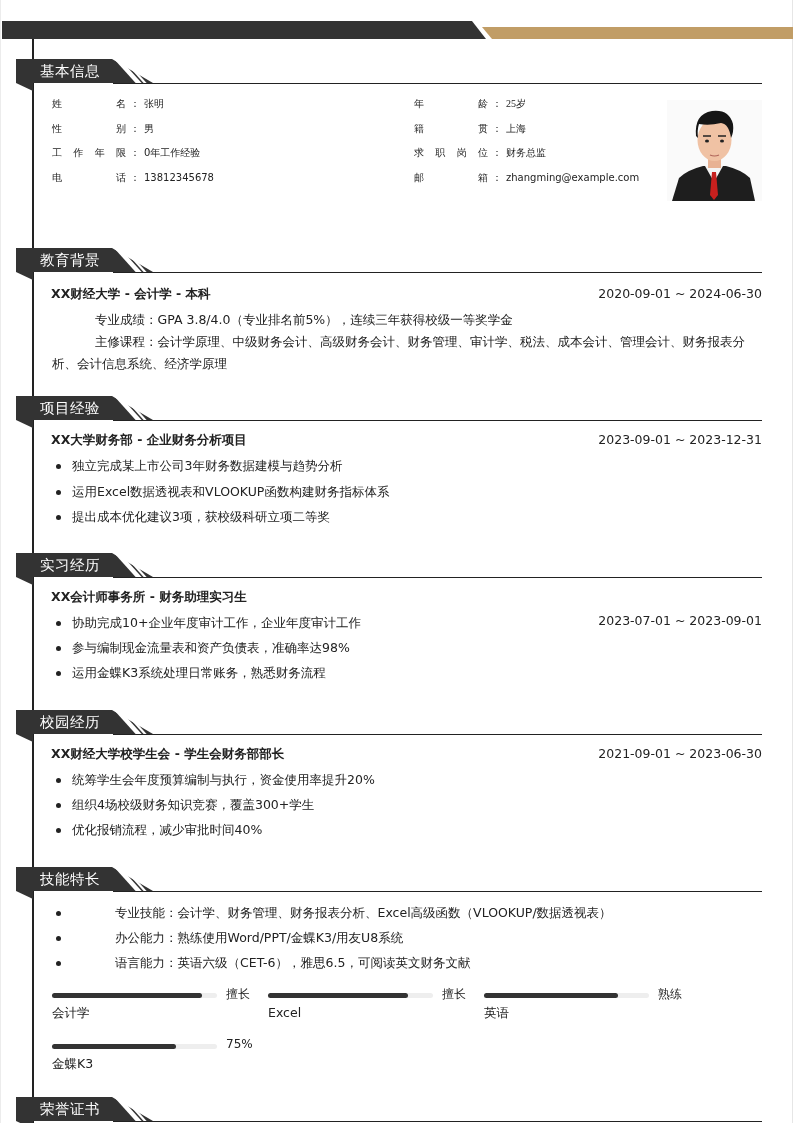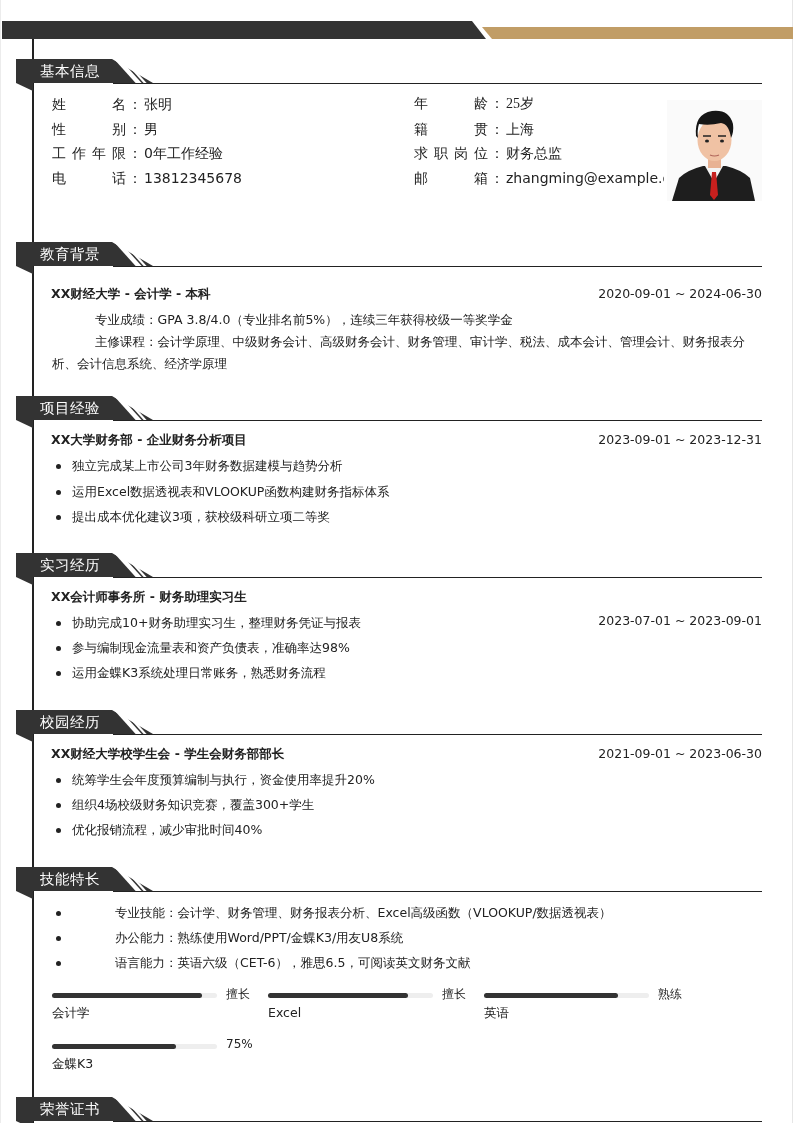--- a/index.html
+++ b/index.html
@@ -15,21 +15,21 @@
   .sec { position:absolute; left:0; width:794px; }
   .sec-head { position:relative; height:32px; }
   .sec-box { position:absolute; left:16px; top:0; width:137px; height:24px; background:#333;
              clip-path:polygon(0 0, 96px 0, 137px 24px, 0 24px); }
   .sec-stripe { position:absolute; top:0; height:24px; width:6px; background:#fff; transform:skewX(42deg); transform-origin:top left; }
   .sec-title { position:absolute; left:40px; top:1px; color:#fff; font-size:14.5px; line-height:22px; letter-spacing:0.5px; }
   .sec-fold { position:absolute; left:16px; top:24px; width:17px; height:8px; background:#333;
               clip-path:polygon(0 0, 17px 0, 17px 8px); }
   .sec-line { position:absolute; left:113px; top:24px; width:649px; height:1.3px; background:#222; }
 
-  .row { position:absolute; font-size:14px; line-height:18px; white-space:nowrap; }
+  .row { position:absolute; font-size:10px; line-height:18px; white-space:nowrap; }
   .lbl { display:inline-block; width:74px; text-align:justify; text-align-last:justify; }
   .colon { display:inline-block; width:18px; text-align:center; }
 
   .title-line { position:absolute; left:51px; font-weight:bold; font-size:12.5px; }
   .date { position:absolute; right:32px; font-size:12.5px; }
   .bullet { position:absolute; left:56px; font-size:12.5px; line-height:18px; }
   .bullet::before { content:""; position:absolute; left:0; top:7px; width:5px; height:5px; background:#222; border-radius:50%; }
   .bullet span.t { margin-left:16px; }
   .para { position:absolute; left:52px; width:710px; font-size:12.5px; line-height:22px; }
   b { font-weight:normal;margin-left:43px; }
@@ -96,21 +96,21 @@
     <rect x="41" y="56" width="13" height="12" fill="#e8b294"></rect>
     <ellipse cx="47.5" cy="40" rx="17" ry="21" fill="#f0c2a4"></ellipse>
     <path d="M29 36 Q27 14 45 11 Q62 9 66 24 Q67 32 64 38 Q62 24 54 23 Q42 26 32 24 Q30 30 31 38 Z" fill="#161616"></path>
     <ellipse cx="40" cy="41" rx="2" ry="1.5" fill="#222"></ellipse>
     <ellipse cx="55" cy="41" rx="2" ry="1.5" fill="#222"></ellipse>
     <path d="M36 36 L44 36 M51 36 L59 36" stroke="#222" stroke-width="1.5"></path>
     <path d="M43 55 Q47.5 57 52 55" stroke="#b0665a" stroke-width="1.2" fill="none"></path>
   </svg>
 </div>
 
-<section class="sec" style="top:242px;">
+<section class="sec" style="top:248px;">
   <div class="sec-head">
     <div class="sec-box"></div>
     <div class="sec-stripe" style="left:114px;"></div>
     <div class="sec-stripe" style="left:122px;width:3px;"></div>
     <div class="sec-fold"></div>
     <div class="sec-title">教育背景</div>
     <div class="sec-line"></div>
   </div>
 </section>
 <div class="title-line" style="top:286px;">XX财经大学 - 会计学 - 本科</div>
@@ -139,21 +139,21 @@
     <div class="sec-box"></div>
     <div class="sec-stripe" style="left:114px;"></div>
     <div class="sec-stripe" style="left:122px;width:3px;"></div>
     <div class="sec-fold"></div>
     <div class="sec-title">实习经历</div>
     <div class="sec-line"></div>
   </div>
 </section>
 <div class="title-line" style="top:589px;">XX会计师事务所 - 财务助理实习生</div>
 <div class="date" style="top:589px;margin-top:24px;">2023-07-01 ~ 2023-09-01</div>
-<div class="bullet" style="top:614px;"><span class="t">协助完成10+财务助理实习生，整理财务凭证与报表</span></div>
+<div class="bullet" style="top:614px;"><span class="t">协助完成10+企业年度审计工作，企业年度审计工作</span></div>
 <div class="bullet" style="top:639px;"><span class="t">参与编制现金流量表和资产负债表，准确率达98%</span></div>
 <div class="bullet" style="top:664px;"><span class="t">运用金蝶K3系统处理日常账务，熟悉财务流程</span></div>
 
 <section class="sec" style="top:710px;">
   <div class="sec-head">
     <div class="sec-box"></div>
     <div class="sec-stripe" style="left:114px;"></div>
     <div class="sec-stripe" style="left:122px;width:3px;"></div>
     <div class="sec-fold"></div>
     <div class="sec-title">校园经历</div>

